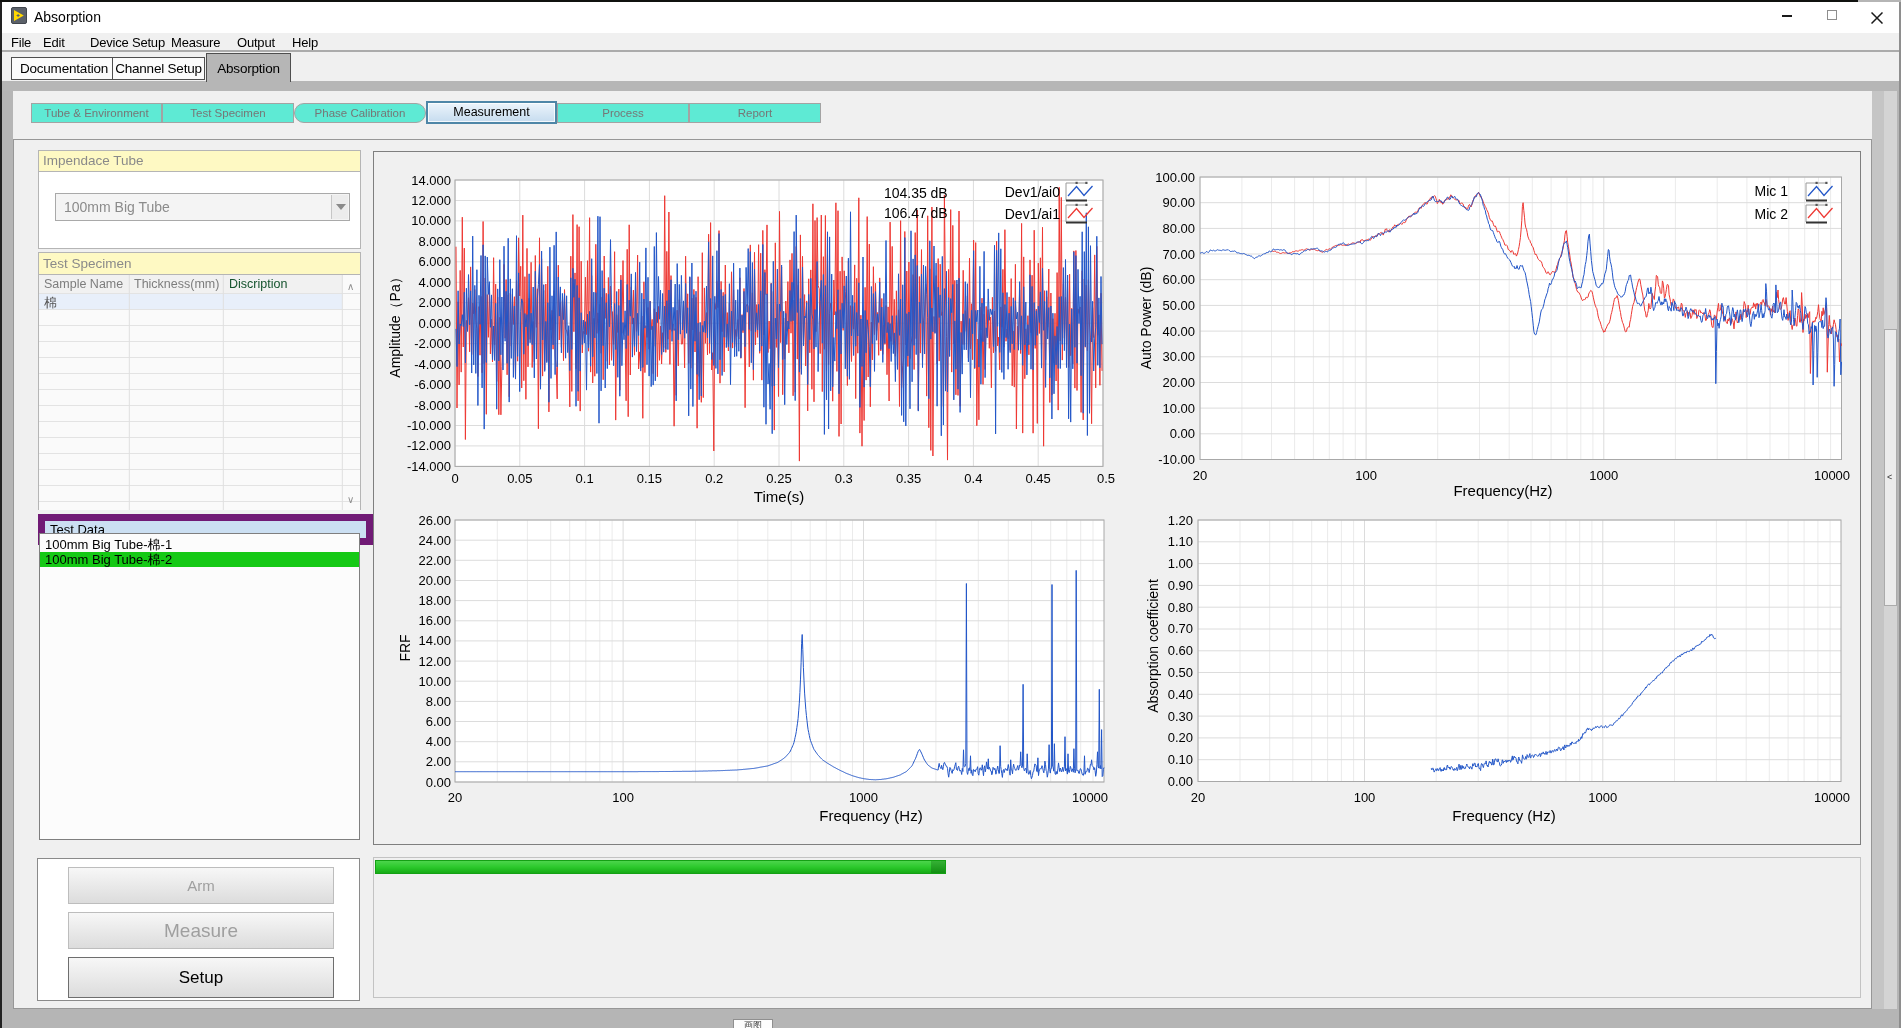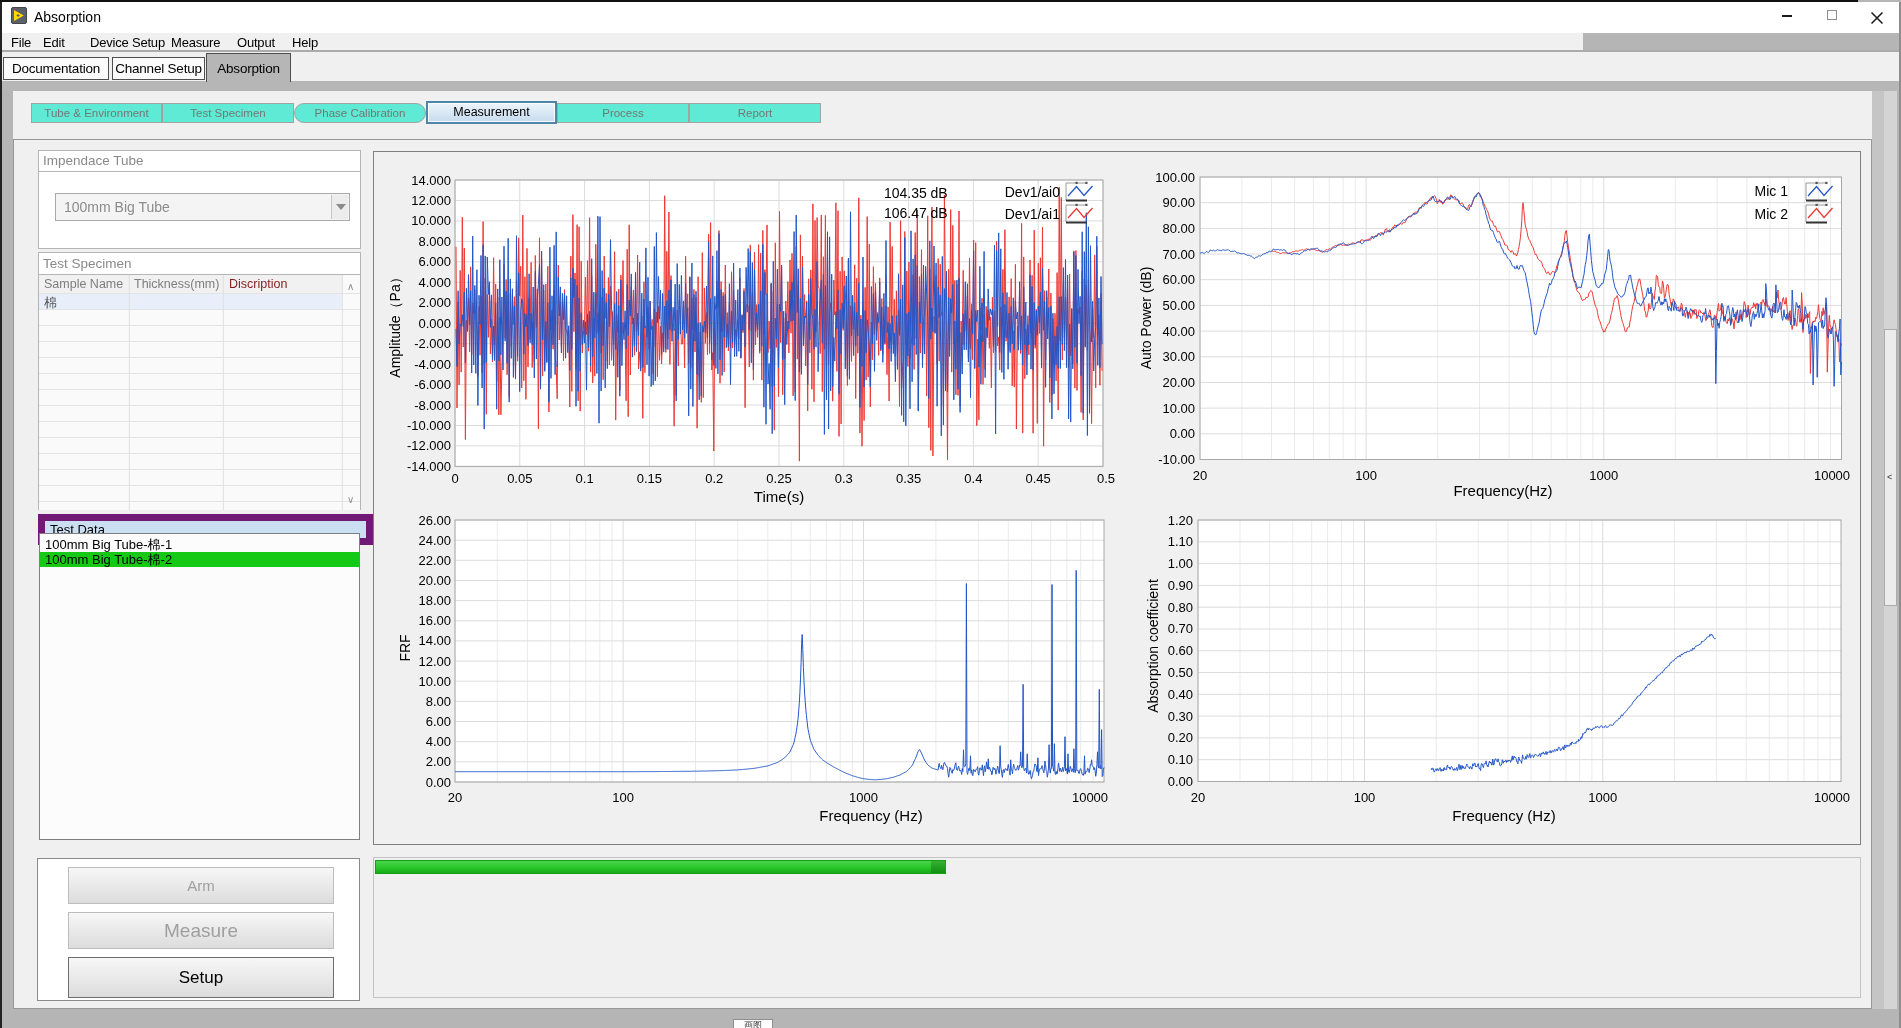--- a/index.html
+++ b/index.html
@@ -13,38 +13,38 @@
 #titlebar{left:1px;top:2px;width:1899px;height:31px;background:#ffffff;}
 #lefledge{left:0;top:2px;width:2px;height:1026px;background:#222;}
 #rightedge{left:1899px;top:2px;width:2px;height:1026px;background:#8e8e8e;}
 #appicon{left:11px;top:7px;width:16px;height:17px;background:#5b6169;border:1px solid #41464d;border-radius:2px;box-sizing:border-box;}
 #appicon svg{position:absolute;left:0;top:0;}
 #title-text{left:34px;top:9px;font-size:14px;color:#000;}
 #btn-min{left:1782px;top:15px;width:10px;height:2px;background:#1a1a1a;}
 #btn-max{left:1827px;top:10px;width:8px;height:8px;border:1.5px solid #8e8e8e;background:#fff;}
 #btn-close{left:1871px;top:10px;width:12px;height:12px;}
 
-#menubar{left:1px;top:33px;width:1582px;height:17px;background:#f0f0f0;font-size:13px;color:#000;}
+#menubar{left:1px;top:33px;width:1899px;height:17px;background:#f0f0f0;font-size:13px;color:#000;}
 #menubar span{position:absolute;top:2px;letter-spacing:-0.2px;}
 #menuline{left:1px;top:50px;width:1899px;height:2px;background:#ababab;}
 #tabheadbg{left:1px;top:52px;width:1899px;height:29px;background:#f0f0f0;}
 
 .tab{position:absolute;top:57px;height:21px;background:#fbfbfb;border:1px solid #4e4e4e;
      font-size:13.5px;color:#000;text-align:center;line-height:21px;letter-spacing:-0.2px;}
 #tab-abs{top:53px;height:28px;background:#b6b6b6;border-bottom:none;line-height:30px;}
 
 #grayband{left:2px;top:81px;width:1897px;height:10px;background:#b6b6b6;}
 #lightarea{left:13px;top:91px;width:1859px;height:918px;background:#f0f0f0;}
 #panel{left:13px;top:139px;width:1857px;height:868px;border:1px solid #979797;}
 
 .stab{position:absolute;top:103px;height:18px;background:#5eead4;border:1px solid #a3a3a3;
   font-size:11.5px;color:#767676;text-align:center;line-height:18px;}
 #stab-meas{top:101px;height:19px;background:linear-gradient(#ecf4fb,#c6dcef);border:2px solid #4e86a7;box-shadow:inset 0 0 0 1px rgba(255,255,255,.8);color:#000;line-height:19px;font-size:12.5px;}
 
-.grphead{position:absolute;background:#ffffff;font-size:13.5px;color:#8a8a8a;}
+.grphead{position:absolute;background:#fef9c3;font-size:13.5px;color:#8a8a8a;}
 #grp1{left:38px;top:150px;width:321px;height:97px;border:1px solid #b5b5b5;background:#fff;}
 #grp1h{left:38px;top:150px;width:321px;height:20px;border:1px solid #b5b5b5;line-height:20px;}
 #combo{left:55px;top:193px;width:293px;height:26px;border:1px solid #a9a9a9;background:#f4f4f4;}
 #combo .txt{position:absolute;left:8px;top:5px;font-size:14px;color:#8b8b8b;}
 #combo .btn{position:absolute;right:1px;top:1px;width:16px;height:24px;background:#ececec;border-left:1px solid #c6c6c6;}
 #combo .tri{position:absolute;right:3px;top:10px;width:0;height:0;border-left:5px solid transparent;border-right:5px solid transparent;border-top:6px solid #8a8a8a;}
 #grp2{left:38px;top:252px;width:321px;height:256px;border:1px solid #b5b5b5;background:#fafafa;}
 #grp2h{left:38px;top:252px;width:321px;height:21px;border:1px solid #b5b5b5;line-height:21px;}
 #tdatah{left:38px;top:514px;width:321px;height:17px;background:#cbdff2;border:7px solid #701a75;
   font-size:13px;color:#000;line-height:17px;}
@@ -90,21 +90,21 @@
     <span style="left:170px">Measure</span>
 <span style="left:236px">Output</span>
     <span style="left:291px">Help</span>
 </div>
 <div class="abs" id="menuline"></div>
 <div class="abs" id="tabheadbg"></div>
 <div class="abs" id="grayband"></div>
 <div class="abs" id="lightarea"></div>
 <div class="abs" id="lefledge"></div>
 <div class="abs" id="rightedge"></div>
-<div class="abs tab" style="left:3px;width:104px;">Documentation</div>
+<div class="abs tab" style="left:11px;width:104px;">Documentation</div>
 <div class="abs tab" style="left:112px;width:91px;">Channel Setup</div>
 <div class="abs tab" id="tab-abs" style="left:206px;width:83px;">Absorption</div>
 <div class="abs" id="panel"></div>
 <div class="abs stab" style="left:31px;width:129px;">Tube &amp; Environment</div>
 <div class="abs stab" style="left:162px;width:130px;">Test Specimen</div>
 <div class="abs stab" style="left:294px;width:130px;border-radius:10px;">Phase Calibration</div>
 <div class="abs stab" id="stab-meas" style="left:426px;width:127px;">Measurement</div>
 <div class="abs stab" style="left:557px;width:130px;">Process</div>
 <div class="abs stab" style="left:689px;width:130px;">Report</div>
 
@@ -120,21 +120,21 @@
 <div class="abs" style="left:39px;top:275px;width:321px;height:235px;background:#fafafa;overflow:hidden;">
     <div style="position:absolute;left:0;top:0;width:303px;height:18px;background:#f1f1f1;"></div>
     <div style="position:absolute;left:0;top:18px;width:303px;height:16px;background:#e8effa;"></div>
     <svg width="321" height="235" style="position:absolute;left:0;top:0">
       <path d="M0 18.5H321M0 34.5H321M0 50.5H321M0 66.5H321M0 82.5H321M0 98.5H321M0 114.5H321M0 130.5H321M0 146.5H321M0 162.5H321M0 178.5H321M0 194.5H321M0 210.5H321M0 226.5H321" stroke="#e3e3e3" fill="none"></path>
       <path d="M90.5 0V235" stroke="#dadada" fill="none" visibility="hidden"></path>
       <path d="M90.3 0V235M184.3 0V235M303.3 0V235" stroke="#dfdfdf" fill="none"></path>
     </svg>
     <span style="position:absolute;left:5px;top:2px;font-size:12.5px;color:#7d7d7d;">Sample Name</span>
     <span style="position:absolute;left:95px;top:2px;font-size:12.5px;color:#7d7d7d;">Thickness(mm)</span>
-    <span style="position:absolute;left:190px;top:2px;font-size:12.5px;color:#7f1d1d;">Discription</span>
+    <span style="position:absolute;left:190px;top:2px;font-size:12.5px;color:#14532d;">Discription</span>
     <span style="position:absolute;left:5px;top:19px;font-size:13px;color:#555;">棉</span>
     <span style="position:absolute;left:308px;top:6px;font-size:10px;color:#909090;">∧</span>
     <span style="position:absolute;left:308px;top:219px;font-size:10px;color:#909090;">∨</span>
   </div>
 <div class="abs grphead" id="tdatah"><span style="margin-left:5px">Test Data</span></div>
 <div class="abs" id="tlist">
   <div class="litem" style="top:3px;background:#fcfcfc;"><span style="margin-left:5px">100mm Big Tube-棉-1</span></div>
   <div class="litem" style="top:18px;background:#15c915;"><span style="margin-left:5px">100mm Big Tube-棉-2</span></div>
 </div>
 <div class="abs" id="btnbox"></div>

